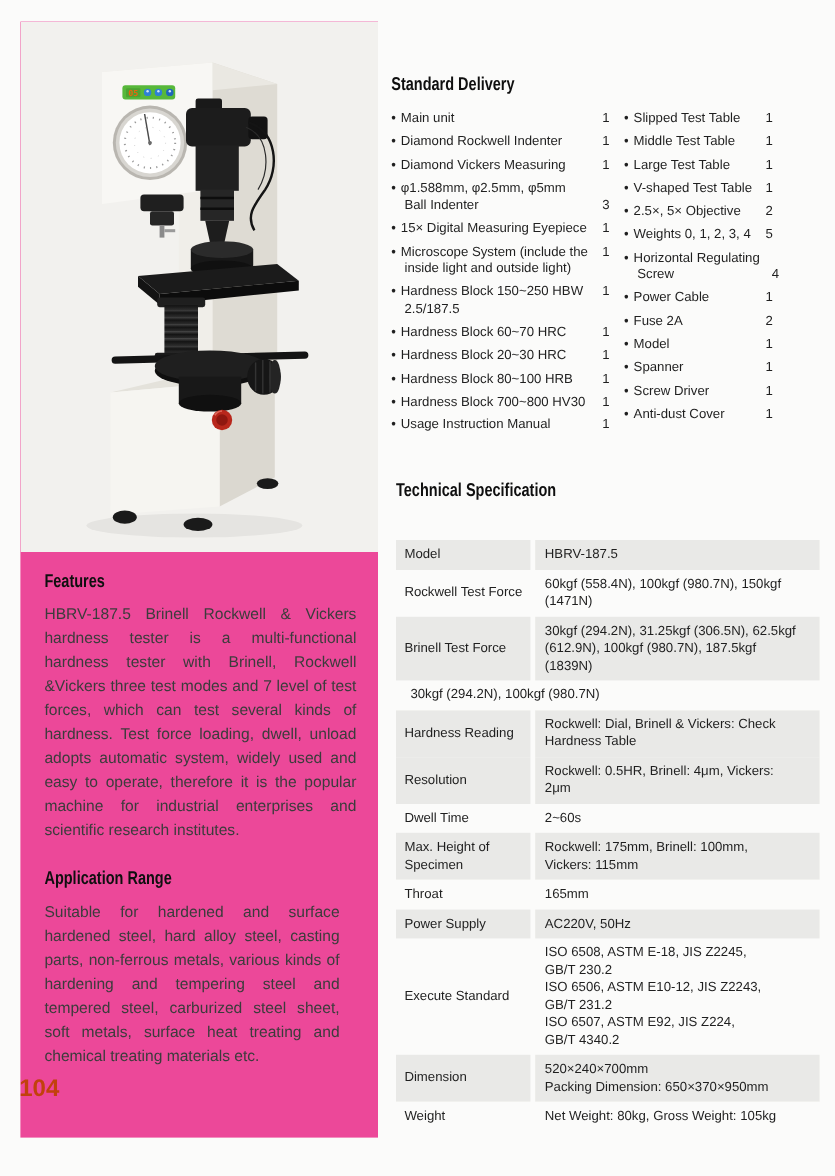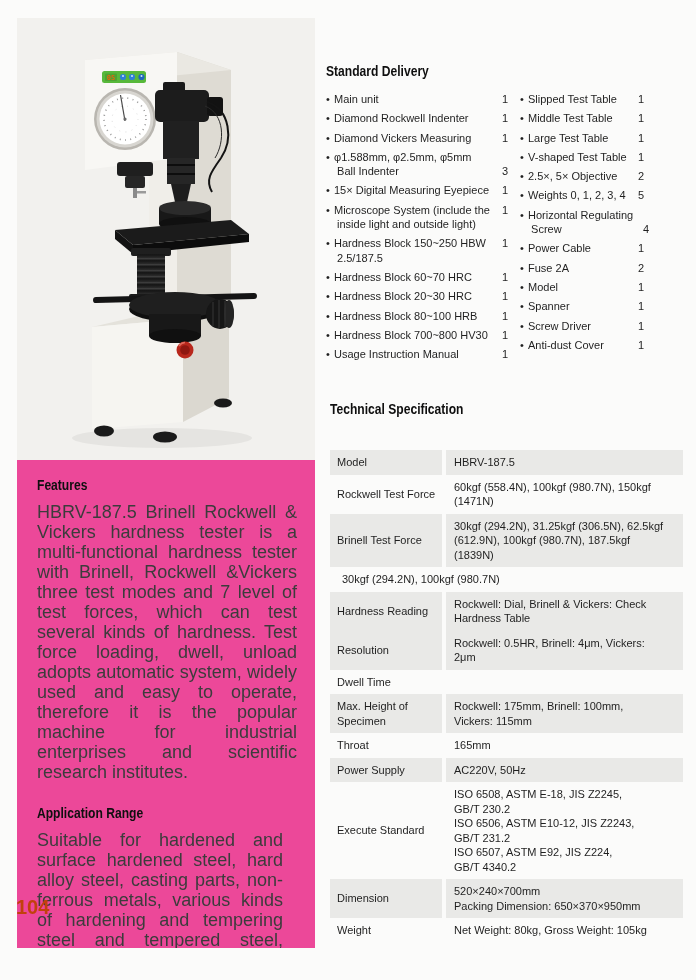--- a/index.html
+++ b/index.html
@@ -17,21 +17,21 @@
   .photo-wrap{width:298px;height:442px;}
   .section-heading{
     display:inline-block;white-space:nowrap;
     font-weight:700;color:#0f0f0f;font-size:15.5px;
     transform:scaleX(0.78);transform-origin:0 50%;
     letter-spacing:0;
   }
   .features-block{margin:16px 18px 0 20px;}
   .app-block{margin:22px 32px 0 20px;}
   .para{
-    margin-top:8px;font-size:18px;line-height:20px;color:#3c3c3c;
+    margin-top:8px;font-size:13px;line-height:20px;color:#3c3c3c;
     text-align:justify;
   }
   .model-title{
     margin:58px 0 0 3px;
     display:inline-block;white-space:nowrap;
     font-size:43px;font-weight:700;letter-spacing:-1px;color:#0c0c0c;
     transform:scaleX(0.78);transform-origin:0 50%;
   }
   .page-number{
     position:absolute;left:16px;top:896px;
@@ -369,20 +369,21 @@
         <div class="spec-value">Rockwell: Dial, Brinell &amp; Vickers: Check
 Hardness Table</div>
       </div>
       <div class="spec-row gray">
         <div class="spec-label">Resolution</div>
         <div class="spec-value">Rockwell: 0.5HR, Brinell: 4μm, Vickers:
 2μm</div>
       </div>
       <div class="spec-row">
         <div class="spec-label">Dwell Time</div>
+        <div class="spec-value">2~60s</div>
       </div>
       <div class="spec-row gray">
         <div class="spec-label">Max. Height of Specimen</div>
         <div class="spec-value">Rockwell: 175mm, Brinell: 100mm,
 Vickers: 115mm</div>
       </div>
       <div class="spec-row">
         <div class="spec-label">Throat</div>
         <div class="spec-value">165mm</div>
       </div>

